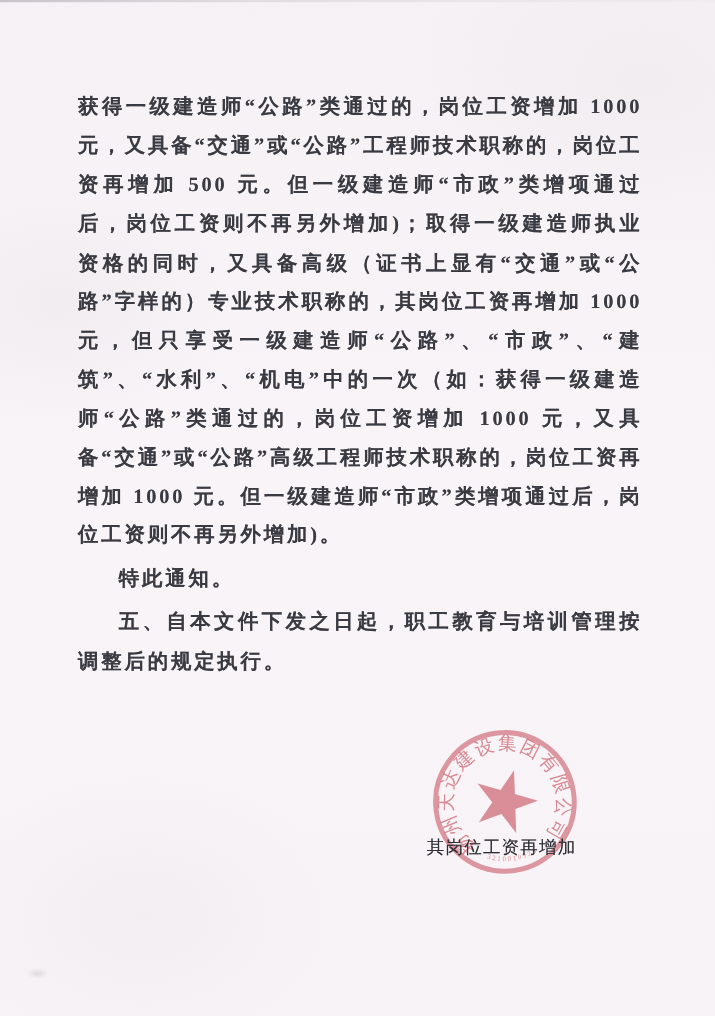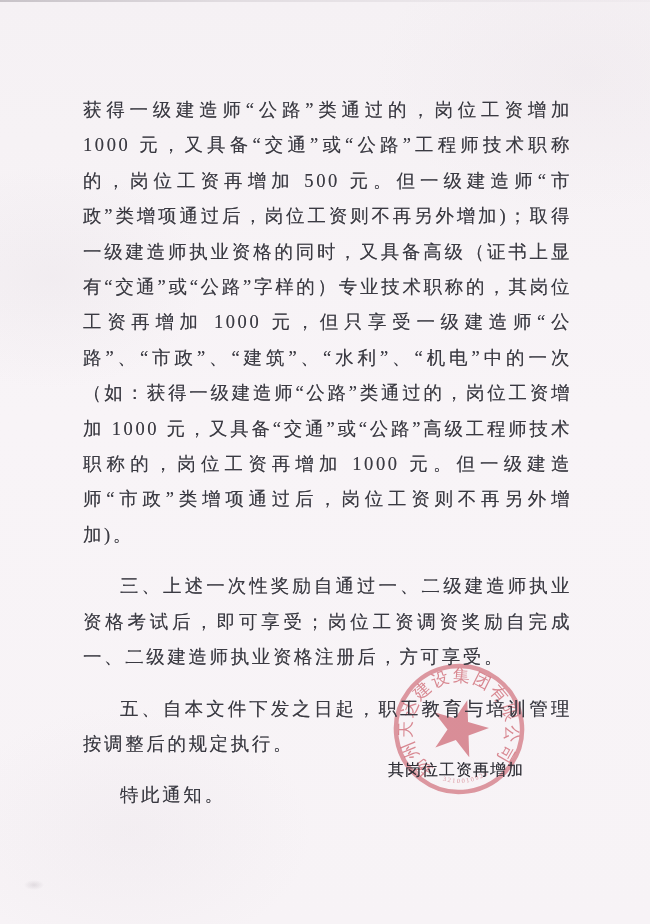--- a/index.html
+++ b/index.html
@@ -47,21 +47,22 @@
     z-index: 2;
     font-size: 18.5px;
     line-height: 35.4px;
     letter-spacing: 2.6px;
     color: #3a3a42;
     text-align: justify;
     text-justify: inter-character;
     text-shadow: 0 0 0.5px rgba(58,58,66,0.55);
   }
   .body-text p {
-    margin: 16px;
+    margin: 4px;
+    font-weight: bold;
   }
   .body-text p.indent {
     text-indent: 2em;
   }
   .date-line {
     position: absolute;
     left: 388px;
     top: 760px;
     z-index: 3;
     font-size: 16px;
@@ -85,23 +86,22 @@
 </style>
 </head>
 <body>
 
 <div class="page"></div>
 <div class="top-edge"></div>
 <div class="smudge-bottom-left"></div>
 
 <div class="body-text">
     <p class="">获得一级建造师“公路”类通过的，岗位工资增加 1000 元，又具备“交通”或“公路”工程师技术职称的，岗位工资再增加 500 元。但一级建造师“市政”类增项通过后，岗位工资则不再另外增加)；取得一级建造师执业资格的同时，又具备高级（证书上显有“交通”或“公路”字样的）专业技术职称的，其岗位工资再增加 1000 元，但只享受一级建造师“公路”、“市政”、“建筑”、“水利”、“机电”中的一次（如：获得一级建造师“公路”类通过的，岗位工资增加 1000 元，又具备“交通”或“公路”高级工程师技术职称的，岗位工资再增加 1000 元。但一级建造师“市政”类增项通过后，岗位工资则不再另外增加)。</p>
-    <p class="indent">三、上述一次性奖励自通过一、二级建造师执业资格考试后，即可享受；岗位工资调资奖励自完成一、二级建造师执业资格注册后，方可享受。</p>
+    <p class="indent">特此通知。</p>
     <p class="indent">五、自本文件下发之日起，职工教育与培训管理按调整后的规定执行。</p>
-    <p class="indent">特此通知。</p>
   </div>
 
 <svg class="seal" viewBox="0 0 172 172" width="172" height="172" xmlns="http://www.w3.org/2000/svg">
   <defs>
     <path id="sealTextArc" d="M 58.76,124.91 A 47.5,47.5 0 1 1 113.24,124.91" fill="none"></path>
     <path id="sealSerialArc" d="M 52.75,128.55 A 54,54 0 0 0 119.25,128.55" fill="none"></path>
   </defs>
   <g transform="rotate(-8 86 86)">
     <circle cx="86" cy="86" r="63" fill="none" stroke-width="4.5" stroke-opacity="0.62" stroke="#d2626e"></circle>
     <text font-size="17" letter-spacing="2.2" fill-opacity="0.72" fill="#d2626e">

